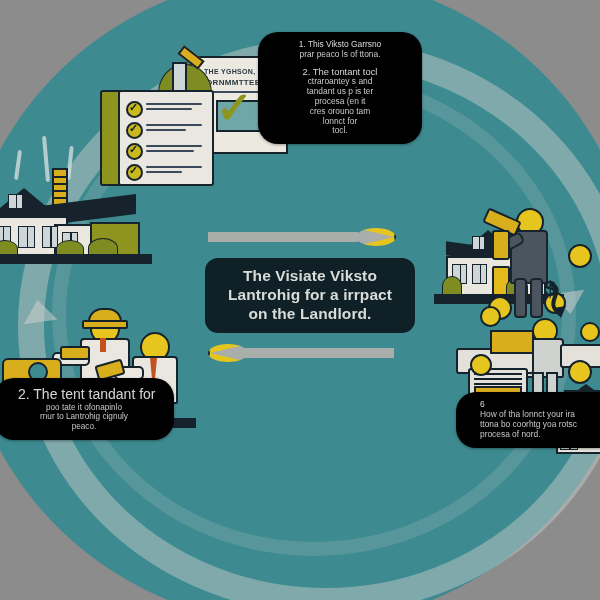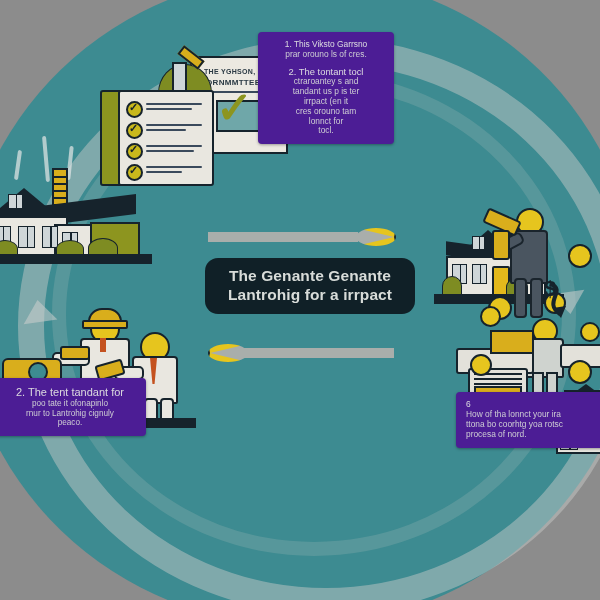--- a/index.html
+++ b/index.html
@@ -53,22 +53,22 @@
   .head{position:absolute;background:#e6c51e;border:2px solid #16232c;border-radius:50%;}
   .torso{position:absolute;background:#e9e7e0;border:2px solid #16232c;border-radius:4px 4px 2px 2px;}
   .torso.dark{background:#4a5560;border-color:#1a242c;}
   .tie{position:absolute;background:#c4521f;}
   .limb{position:absolute;background:#e9e7e0;border:2px solid #16232c;}
   .limb.dark{background:#4a5560;border-color:#1a242c;}
   .coin{position:absolute;border-radius:50%;background:#e6c51e;border:2px solid #16232c;}
 
   
   .callout{
-    position:absolute;background:#4c1d95;border-radius:4px;
-    color:#d9dcd9;padding:8px 10px;line-height:1.18;
+    position:absolute;background:#000000;border-radius:20px;
+    color:#d9dcd9;padding:8px 24px;line-height:1.18;
     box-shadow:0 1px 3px rgba(0,0,0,.35);
   }
   .callout .ln{display:block;white-space:nowrap;filter:blur(.35px);opacity:.92;}
   .callout .num{color:#e6e8e5;}
 
   
   .mainlabel{
     position:absolute;left:205px;top:258px;width:190px;
     background:#102027;border-radius:13px;padding:9px 10px;
     text-align:center;color:#d8dcd9;font-size:15.5px;font-weight:bold;
@@ -167,26 +167,26 @@
       <div class="bar" style="left:26px;top:58px;width:48px;"></div>
       <div class="chk fill" style="left:6px;top:72px;"></div>
       <div class="chkmark" style="left:9px;top:73px;">✓</div>
       <div class="bar" style="left:26px;top:74px;width:56px;"></div>
       <div class="bar" style="left:26px;top:79px;width:36px;"></div>
     </div>
   </div>
 
   <div class="callout" style="left:258px;top:32px;width:116px;font-size:8.4px;text-align:center;">
     <span class="ln num">1.  This Viksto Garrsno</span>
-    <span class="ln">prar orouno ls of cres.</span>
+    <span class="ln">prar peaco ls of ttona.</span>
     <span class="ln" style="height:6px"></span>
     <span class="ln num" style="font-size:9.4px">2.  The tontant tocl</span>
     <span class="ln">ctraroantey s and</span>
     <span class="ln">tandant us p  is ter</span>
-    <span class="ln">irrpact (en it</span>
+    <span class="ln">procesa (en it</span>
     <span class="ln">cres orouno tam</span>
     <span class="ln">lonnct  for</span>
     <span class="ln">tocl.</span>
   </div>
 
   <div class="scene house" style="left:440px;top:140px;width:150px;height:90px;">
     <div class="h-roof" style="left:18px;top:8px;border-width:0 30px 26px 30px;"></div>
     <div class="h-roofflat" style="left:6px;top:22px;width:40px;height:14px;transform:skewY(8deg);"></div>
     <div class="h-roofflat" style="left:62px;top:22px;width:44px;height:14px;transform:skewY(-8deg);"></div>
     <div class="h-body" style="left:6px;top:34px;width:96px;height:38px;"></div>
@@ -269,41 +269,42 @@
       <div class="limb" style="left:138px;top:98px;width:10px;height:26px;border-radius:4px;"></div>
     </div>
     <div class="tool" style="left:38px;top:46px;width:26px;height:10px;border-radius:3px;"></div>
     <div class="tool" style="left:74px;top:62px;width:24px;height:12px;transform:rotate(-16deg);border-radius:3px;"></div>
     <div class="bookY" style="left:-20px;top:58px;width:56px;height:26px;border-radius:6px;"></div>
     <div class="coin" style="left:6px;top:62px;width:16px;height:16px;background:#3d8b91;"></div>
     <div class="h-base" style="position:absolute;left:-26px;top:118px;width:200px;height:10px;background:#16232c;"></div>
   </div>
 
   <div class="callout" style="left:-6px;top:378px;width:132px;font-size:8.2px;text-align:center;">
-    <span class="ln num" style="font-size:11px">2.  The tent tandant for</span>
+    <span class="ln num" style="font-size:14px">2.  The tent tandant for</span>
     <span class="ln">poo tate it ofonapinlo</span>
     <span class="ln">rnur to Lantrohig cignuly</span>
     <span class="ln">peaco.</span>
   </div>
 
   <div class="callout" style="left:456px;top:392px;width:150px;font-size:8.4px;">
     <span class="ln num">6</span>
     <span class="ln">How of tha lonnct your ira</span>
     <span class="ln">ttona bo coorhtg yoa rotsc</span>
     <span class="ln">procesa of nord.</span>
   </div>
 
   <div class="sarrow" style="left:208px;top:228px;width:186px;">
     <div class="shaft" style="left:0;width:150px;"></div>
     <div class="head" style="left:148px;border-left:38px solid #a9aeab;"></div>
   </div>
 
   <div class="mainlabel">
-    <span class="ml">The Genante Genante</span>
+    <span class="ml">The Visiate Viksto</span>
     <span class="ml">Lantrohig for a irrpact</span>
+    <span class="ml">on the Landlord.</span>
   </div>
 
   <div class="sarrow" style="left:208px;top:344px;width:186px;">
     <div class="shaft" style="left:36px;width:150px;"></div>
     <div class="head" style="left:0px;border-right:38px solid #a9aeab;"></div>
   </div>
 
 </div>
 
 </body></html>

